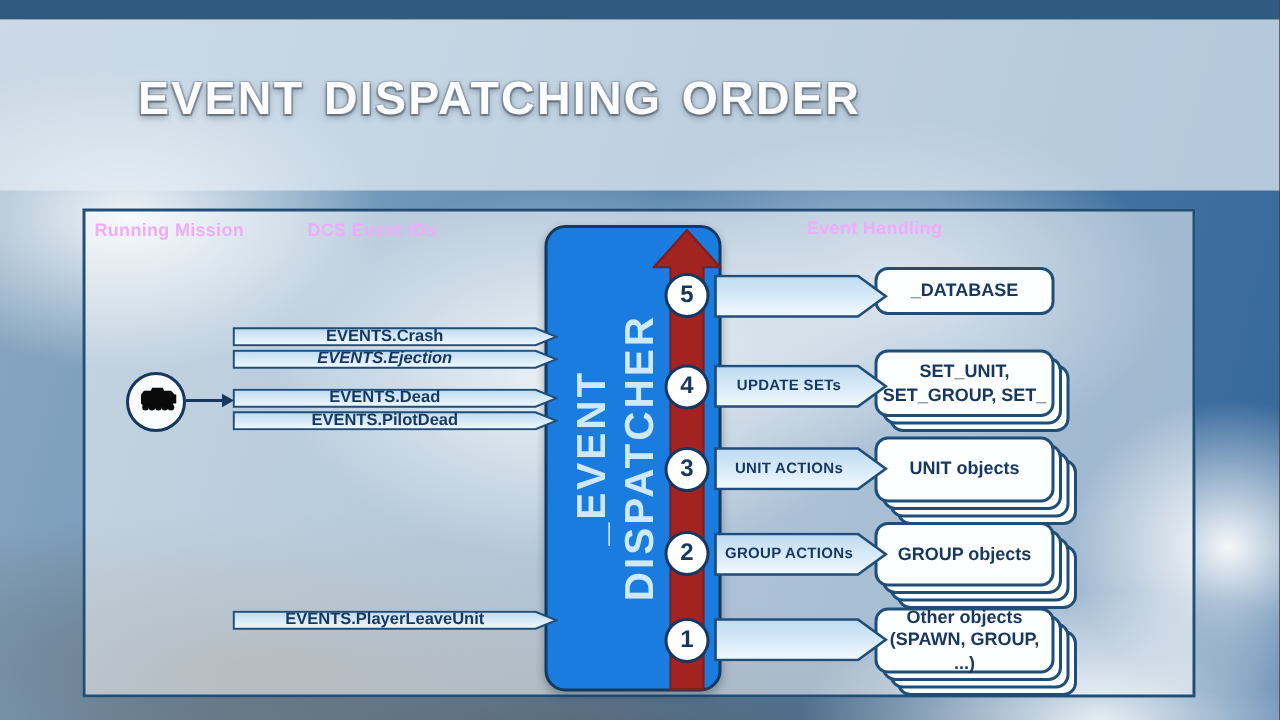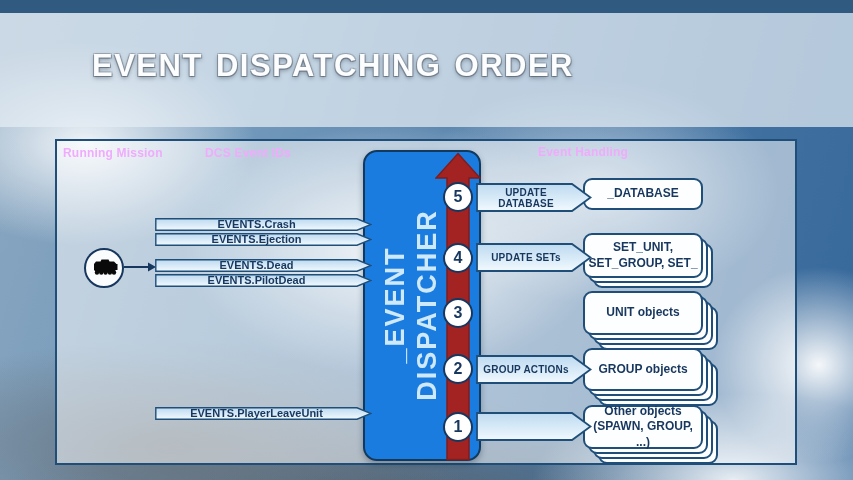--- a/index.html
+++ b/index.html
@@ -140,21 +140,21 @@
         <polygon points="25,2.5 33,7 25,11.5" fill="#17375e"></polygon>
       </svg>
     </div>
 
     <div class="event-arrow" style="top:77px;padding-left:32px;">
       <svg width="217" height="13">
           <polygon points="0.8,0.8 202,0.8 216,6.5 202,12.2 0.8,12.2" fill="url(#agrad)" stroke="#1f4e79" stroke-width="1.4"></polygon>
         </svg>
       <span class="lbl">EVENTS.Crash</span>
     </div>
-    <div class="event-arrow" style="top:92px;">
+    <div class="event-arrow" style="top:92px;font-style:italic;">
       <svg width="217" height="13">
           <polygon points="0.8,0.8 202,0.8 216,6.5 202,12.2 0.8,12.2" fill="url(#agrad)" stroke="#1f4e79" stroke-width="1.4"></polygon>
         </svg>
       <span class="lbl">EVENTS.Ejection</span>
     </div>
     <div class="event-arrow" style="top:133px;">
       <svg width="217" height="13">
           <polygon points="0.8,0.8 202,0.8 216,6.5 202,12.2 0.8,12.2" fill="url(#agrad)" stroke="#1f4e79" stroke-width="1.4"></polygon>
         </svg>
       <span class="lbl">EVENTS.PilotDead</span>
@@ -181,41 +181,46 @@
       <svg width="46" height="309">
         <polygon points="23,1.5 45,26 34,26 34,307.5 12,307.5 12,26 1,26" fill="#a32323" stroke="#801d1d" stroke-width="1.5"></polygon>
       </svg>
     </div>
 
     <div class="num-circle" style="top:41px;">5</div>
     <div class="action-arrow" style="top:42px;">
       <svg width="116" height="29">
           <polygon points="1,1 96,1 114.5,14.5 96,28 1,28" fill="url(#agrad)" stroke="#1f4e79" stroke-width="1.8"></polygon>
         </svg>
-      <span class="lbl">UPDATE DATABASE</span>
     </div>
     <div class="target-stack" style="top:37px; height:32px;">
       <div class="target-box">_DATABASE</div>
     </div>
 
     <div class="num-circle" style="top:102px;">4</div>
     <div class="action-arrow" style="top:102px;">
       <svg width="116" height="29">
           <polygon points="1,1 96,1 114.5,14.5 96,28 1,28" fill="url(#agrad)" stroke="#1f4e79" stroke-width="1.8"></polygon>
         </svg>
       <span class="lbl">UPDATE SETs</span>
     </div>
     <div class="target-stack" style="top:92px; height:45px;">
       <div class="layer l2"></div>
       <div class="layer l1"></div>
       <div class="target-box">SET_UNIT,
 SET_GROUP, SET_</div>
     </div>
 
     <div class="num-circle" style="top:157px;">3</div>
+    <div class="action-arrow" style="top:157px;">
+      <svg width="116" height="29">
+          <polygon points="1,1 96,1 114.5,14.5 96,28 1,28" fill="url(#agrad)" stroke="#1f4e79" stroke-width="1.8"></polygon>
+        </svg>
+      <span class="lbl">UNIT ACTIONs</span>
+    </div>
     <div class="target-stack" style="top:150px; height:44px;">
       <div class="layer l3"></div>
       <div class="layer l2"></div>
       <div class="layer l1"></div>
       <div class="target-box">UNIT objects</div>
     </div>
 
     <div class="num-circle" style="top:213px;">2</div>
     <div class="action-arrow" style="top:214px;">
       <svg width="116" height="29">

